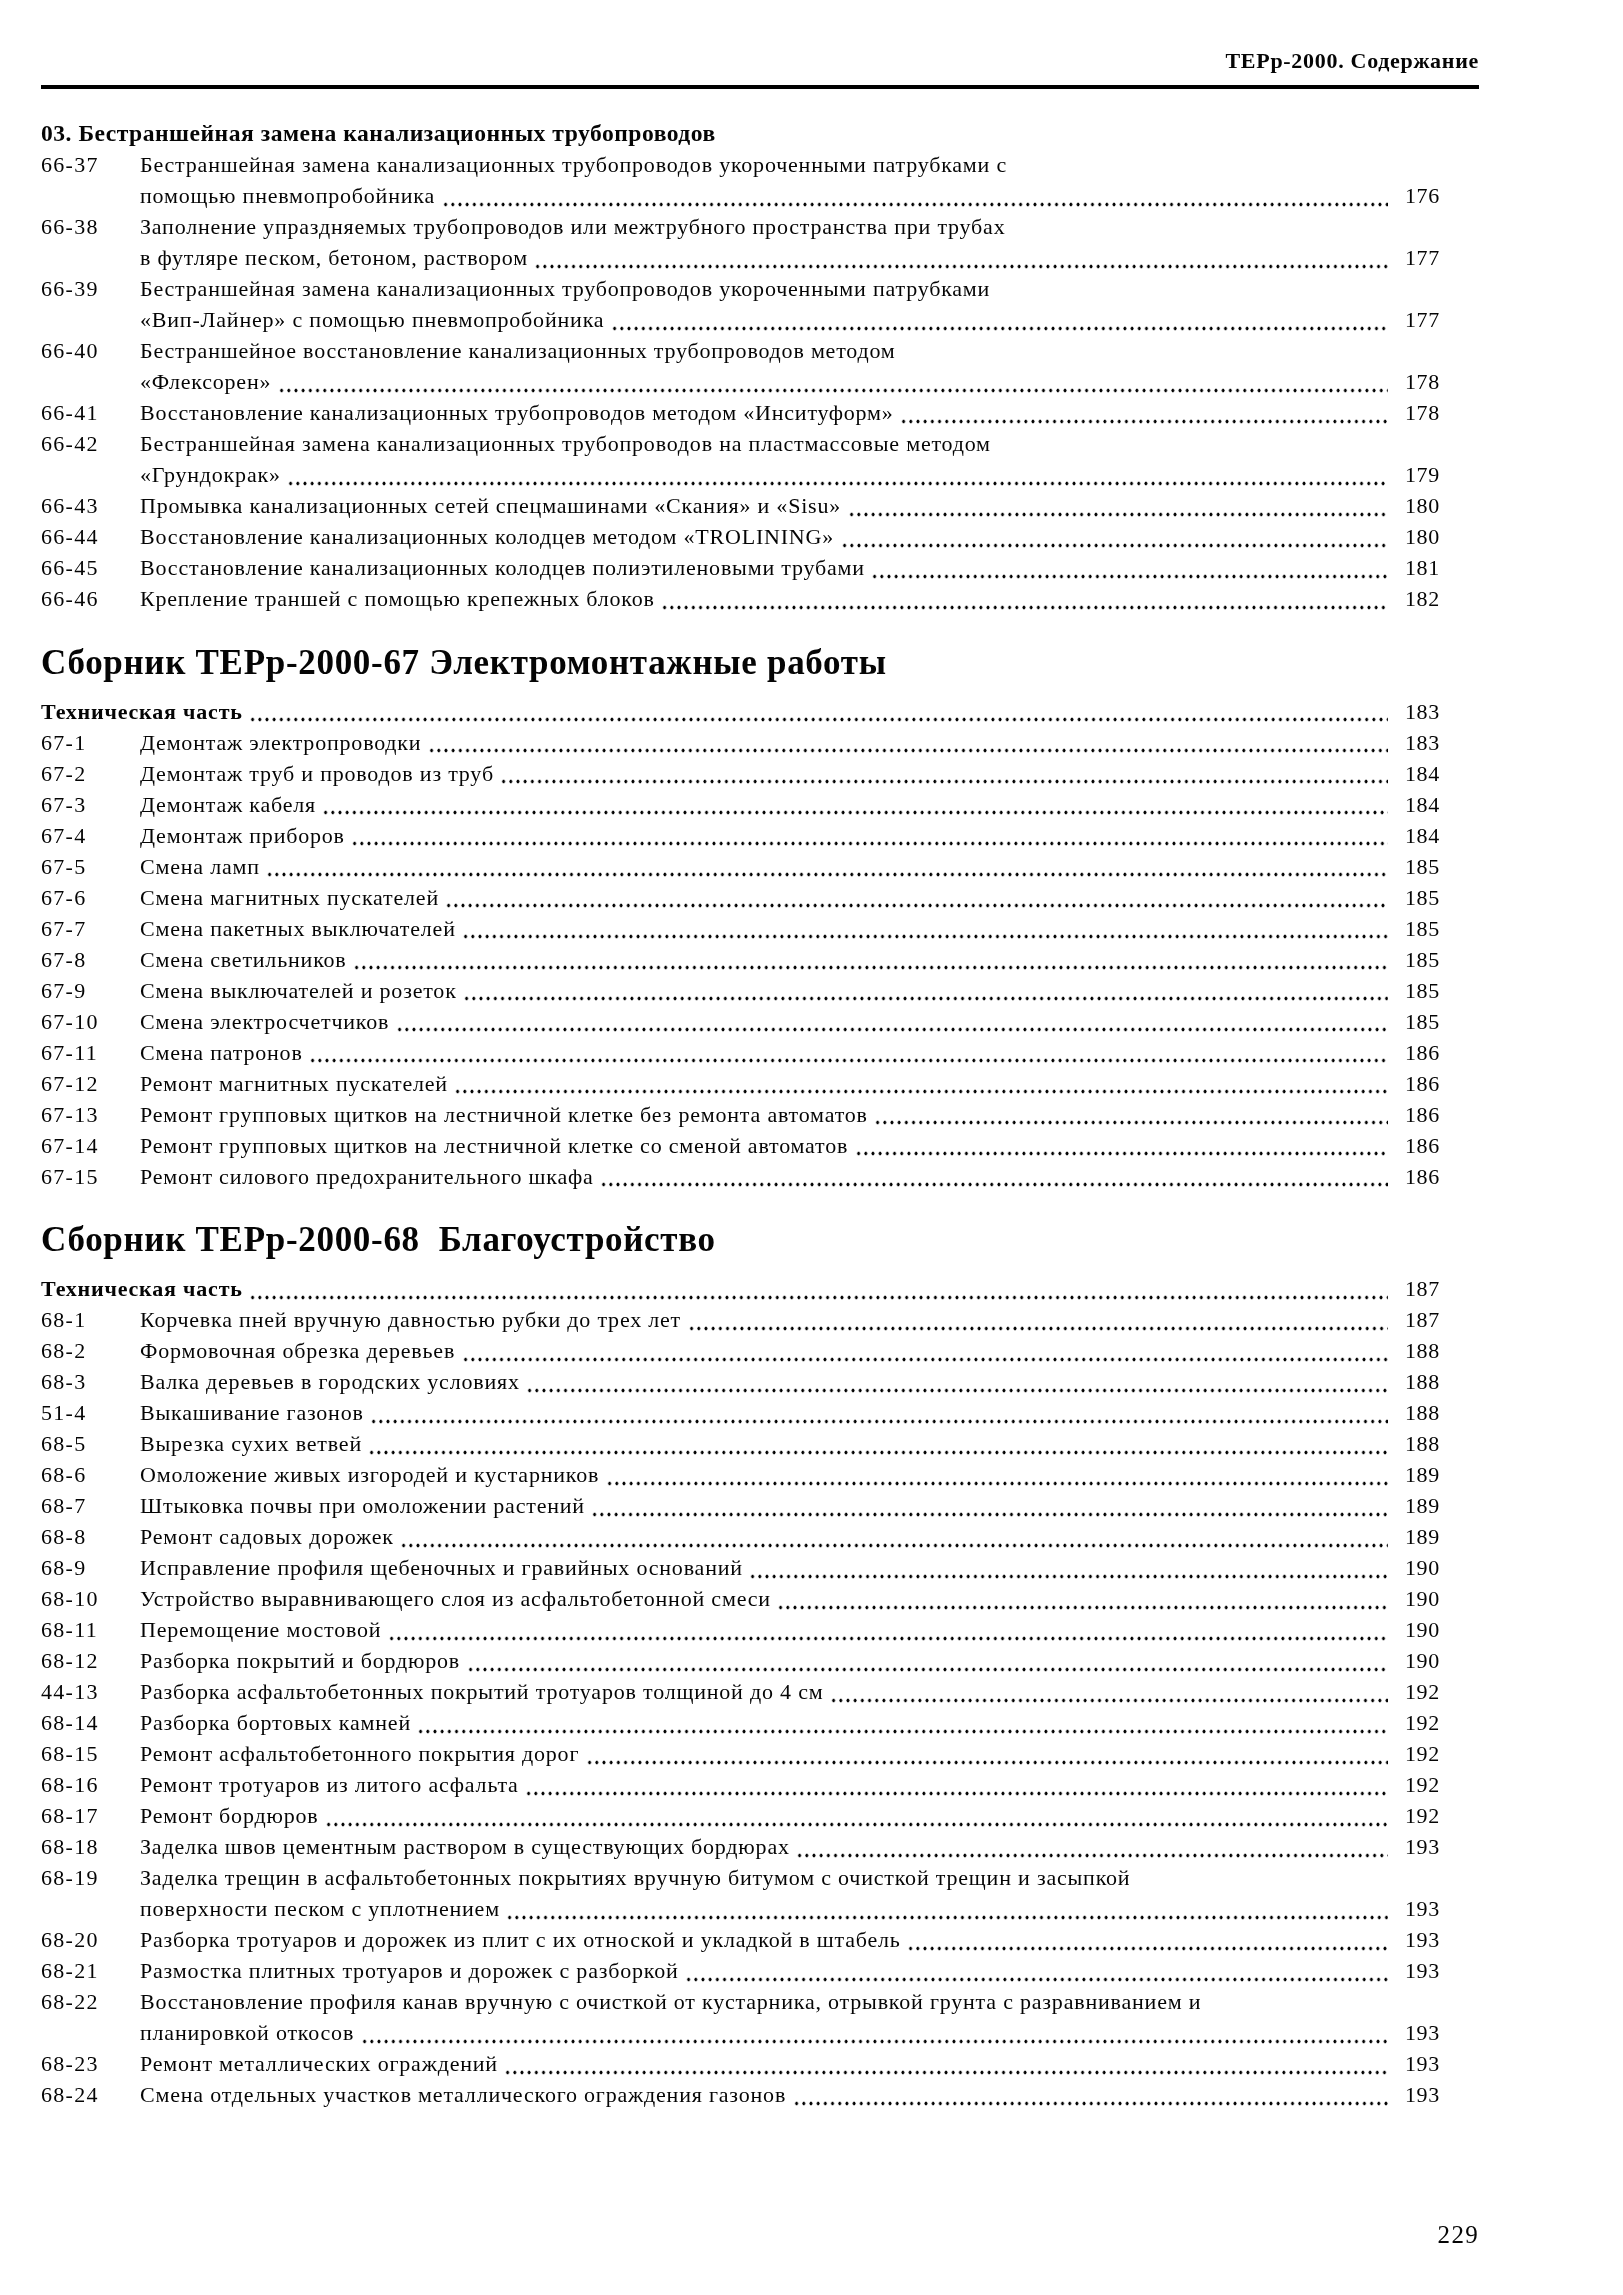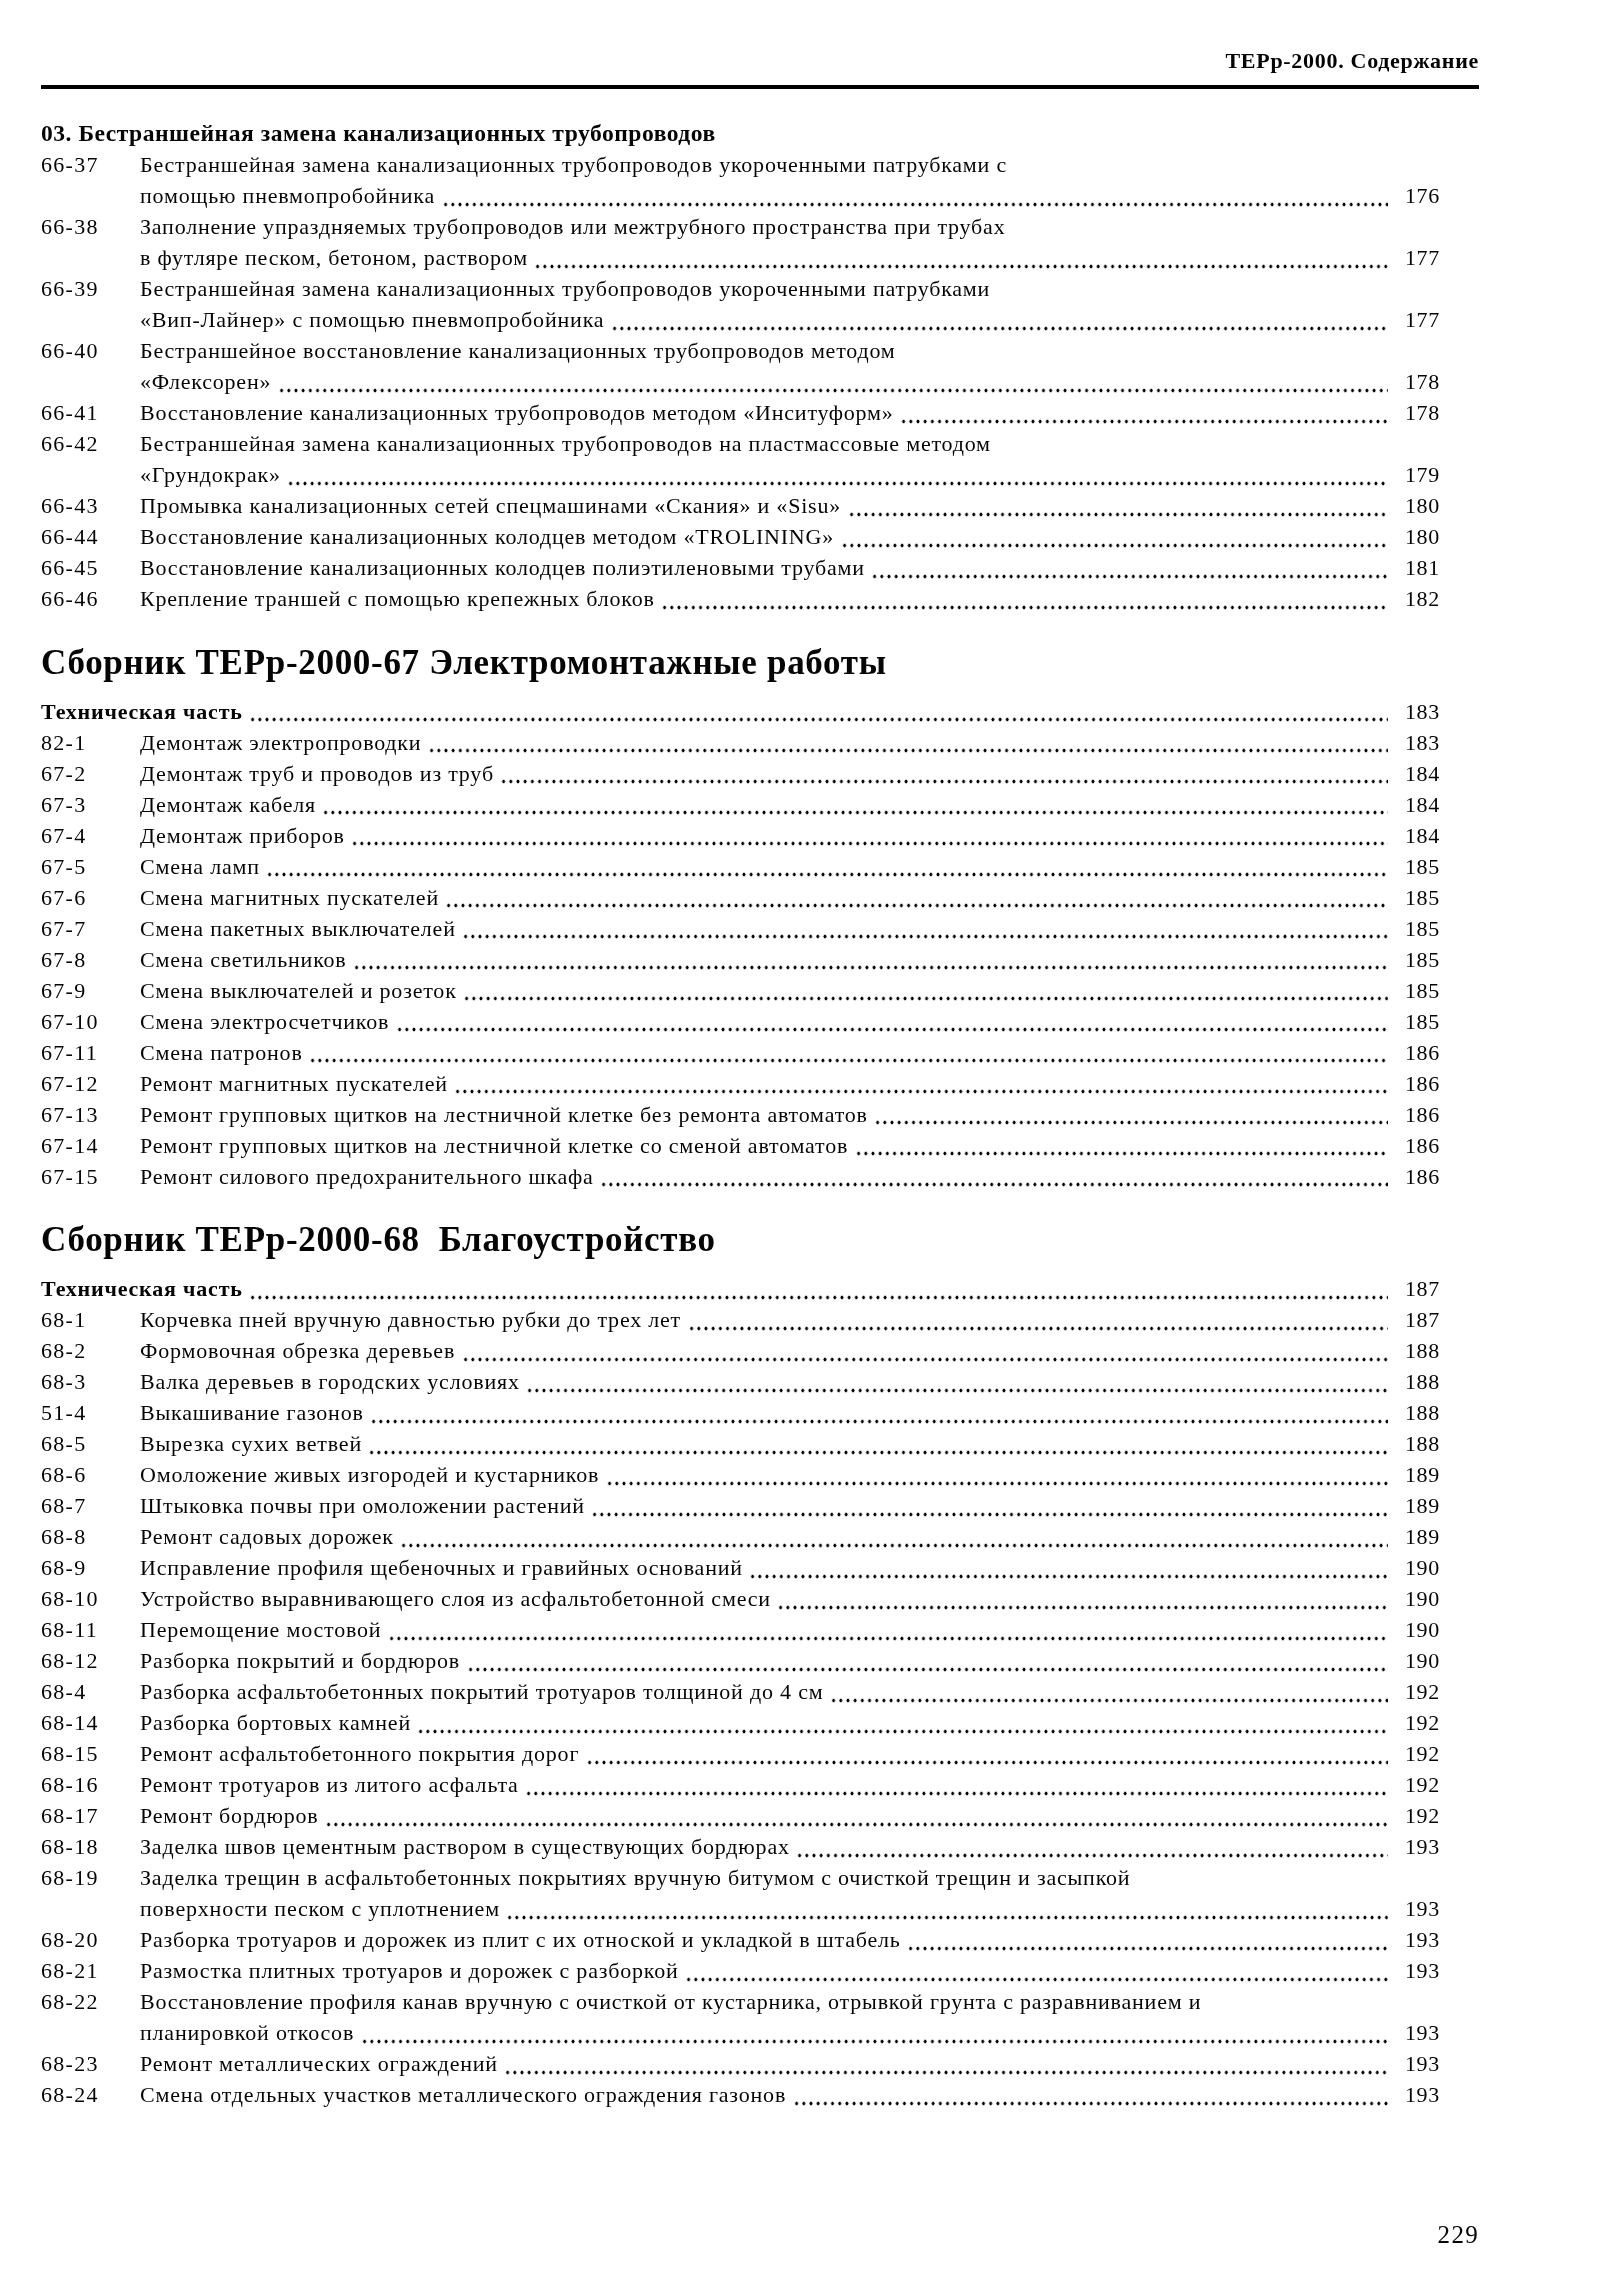--- a/index.html
+++ b/index.html
@@ -194,21 +194,21 @@
         <span class="dots"></span>
         <span class="pg">182</span>
       </div>
       <div class="collection-heading">Сборник ТЕРр-2000-67 Электромонтажные работы</div>
       <div class="row tech">
         <span class="title">Техническая часть</span>
         <span class="dots"></span>
         <span class="pg">183</span>
       </div>
       <div class="row">
-        <span class="num">82-1</span>
+        <span class="num">67-1</span>
         <span class="title">Демонтаж электропроводки</span>
         <span class="dots"></span>
         <span class="pg">183</span>
       </div>
       <div class="row">
         <span class="num">67-2</span>
         <span class="title">Демонтаж труб и проводов из труб</span>
         <span class="dots"></span>
         <span class="pg">184</span>
       </div>
@@ -362,21 +362,21 @@
         <span class="dots"></span>
         <span class="pg">190</span>
       </div>
       <div class="row">
         <span class="num">68-12</span>
         <span class="title">Разборка покрытий и бордюров</span>
         <span class="dots"></span>
         <span class="pg">190</span>
       </div>
       <div class="row">
-        <span class="num">68-4</span>
+        <span class="num">44-13</span>
         <span class="title">Разборка асфальтобетонных покрытий тротуаров толщиной до 4 см</span>
         <span class="dots"></span>
         <span class="pg">192</span>
       </div>
       <div class="row">
         <span class="num">68-14</span>
         <span class="title">Разборка бортовых камней</span>
         <span class="dots"></span>
         <span class="pg">192</span>
       </div>

